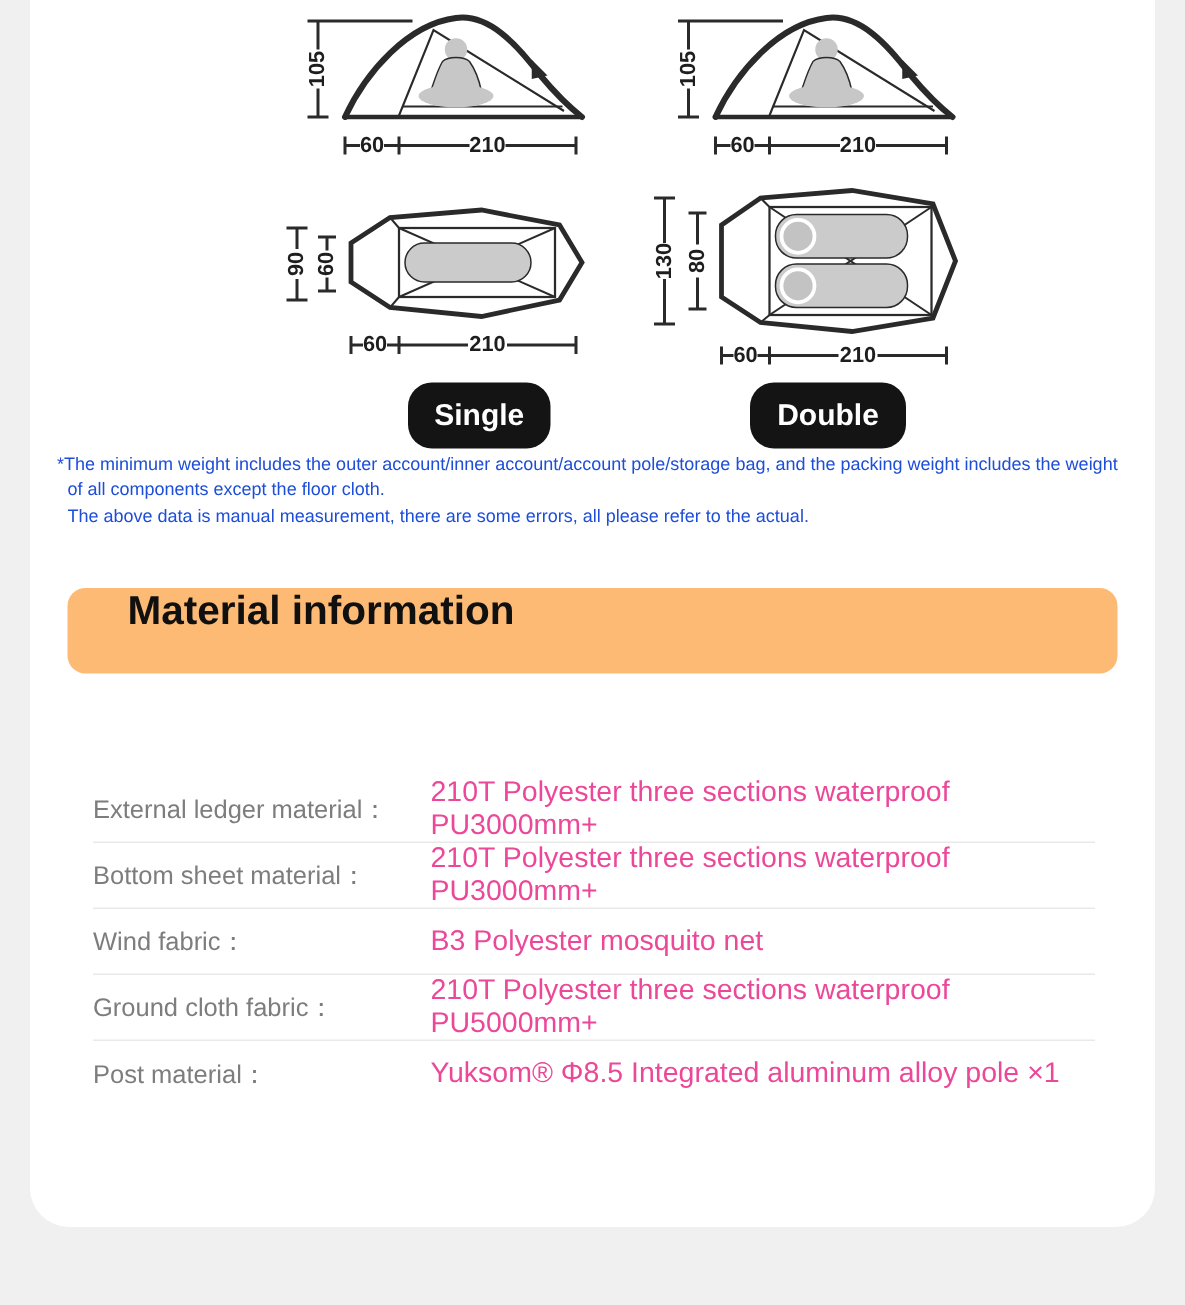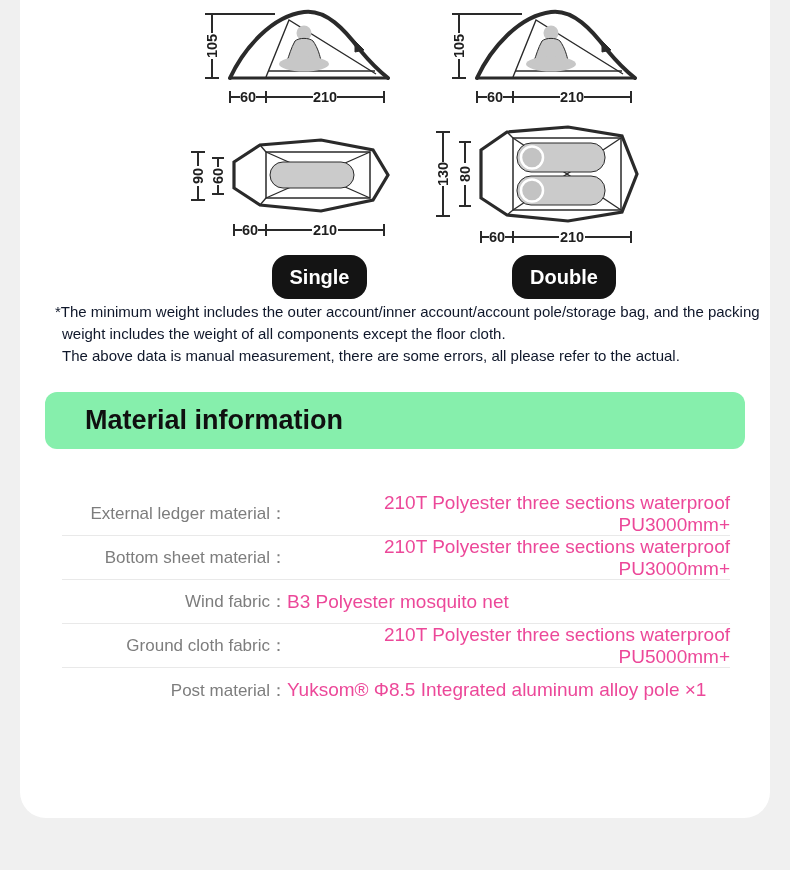--- a/index.html
+++ b/index.html
@@ -31,38 +31,38 @@
     position: absolute;
     height: 44px;
     background: #141414;
     border-radius: 16px;
     color: #ffffff;
     font-size: 20px; font-weight: bold;
     display: flex; align-items: center; justify-content: center;
   }
   .disclaimer {
     position: absolute;
-    left: 34px; top: 301px; width: 716px;
-    color: #0f172a; font-size: 15px; line-height: 1.45;
+    left: 17px; top: 301px; width: 716px;
+    color: #1d4ed8; font-size: 12px; line-height: 1.45;
   }
   .disclaimer p { margin: 0; padding-left: 8px; }
   .disclaimer p.hang { text-indent: -7px; }
   .mat-bar {
     position: absolute;
     left: 25px; top: 392px; width: 700px; height: 57px;
-    background: #86efac; border-radius: 12px;
-    display: flex; align-items: center;
+    background: #fdba74; border-radius: 12px;
+    display: flex; align-items: flex-start;
   }
   .mat-bar h2 {
     margin: 0 0 0 40px;
     font-size: 27px; font-weight: bold; color: #101010;
   }
   .mat-table {
     position: absolute;
-    left: 42px; top: 492px; width: 668px; text-align: right;
+    left: 42px; top: 518px; width: 668px;
   }
   .mat-row {
     height: 44px;
     display: flex; align-items: center;
   }
   .mat-row:not(:last-child) { border-bottom: 1px solid #e9e9e9; }
   .mat-row .label {
     width: 225px; flex: 0 0 225px;
     color: #7d7d7d; font-size: 17px;
   }
@@ -212,21 +212,21 @@
       <line x1="54" y1="115" x2="62" y2="115"></line>
       <line x1="78" y1="115" x2="86" y2="115"></line>
       <line x1="86" y1="115" x2="132" y2="115"></line>
       <line x1="158" y1="115" x2="204" y2="115"></line>
       <text x="70" y="115" text-anchor="middle" dominant-baseline="central">60</text>
       <text x="145" y="115" text-anchor="middle" dominant-baseline="central">210</text>
     </g>
   </svg>
 
   <div class="pill" style="left:252px; top:255px; width:95px;">Single</div>
-  <div class="pill" style="left:492px; top:255px; width:104px;">Double</div>
+  <div class="pill" style="left:480px; top:255px; width:104px;">Double</div>
 
   <div class="disclaimer">
     <p class="hang">*The minimum weight includes the outer account/inner account/account pole/storage bag, and the packing weight includes the weight of all components except the floor cloth.</p>
     <p>The above data is manual measurement, there are some errors, all please refer to the actual.</p>
   </div>
 
   <div class="mat-bar">
     <h2>Material information</h2>
   </div>
 

